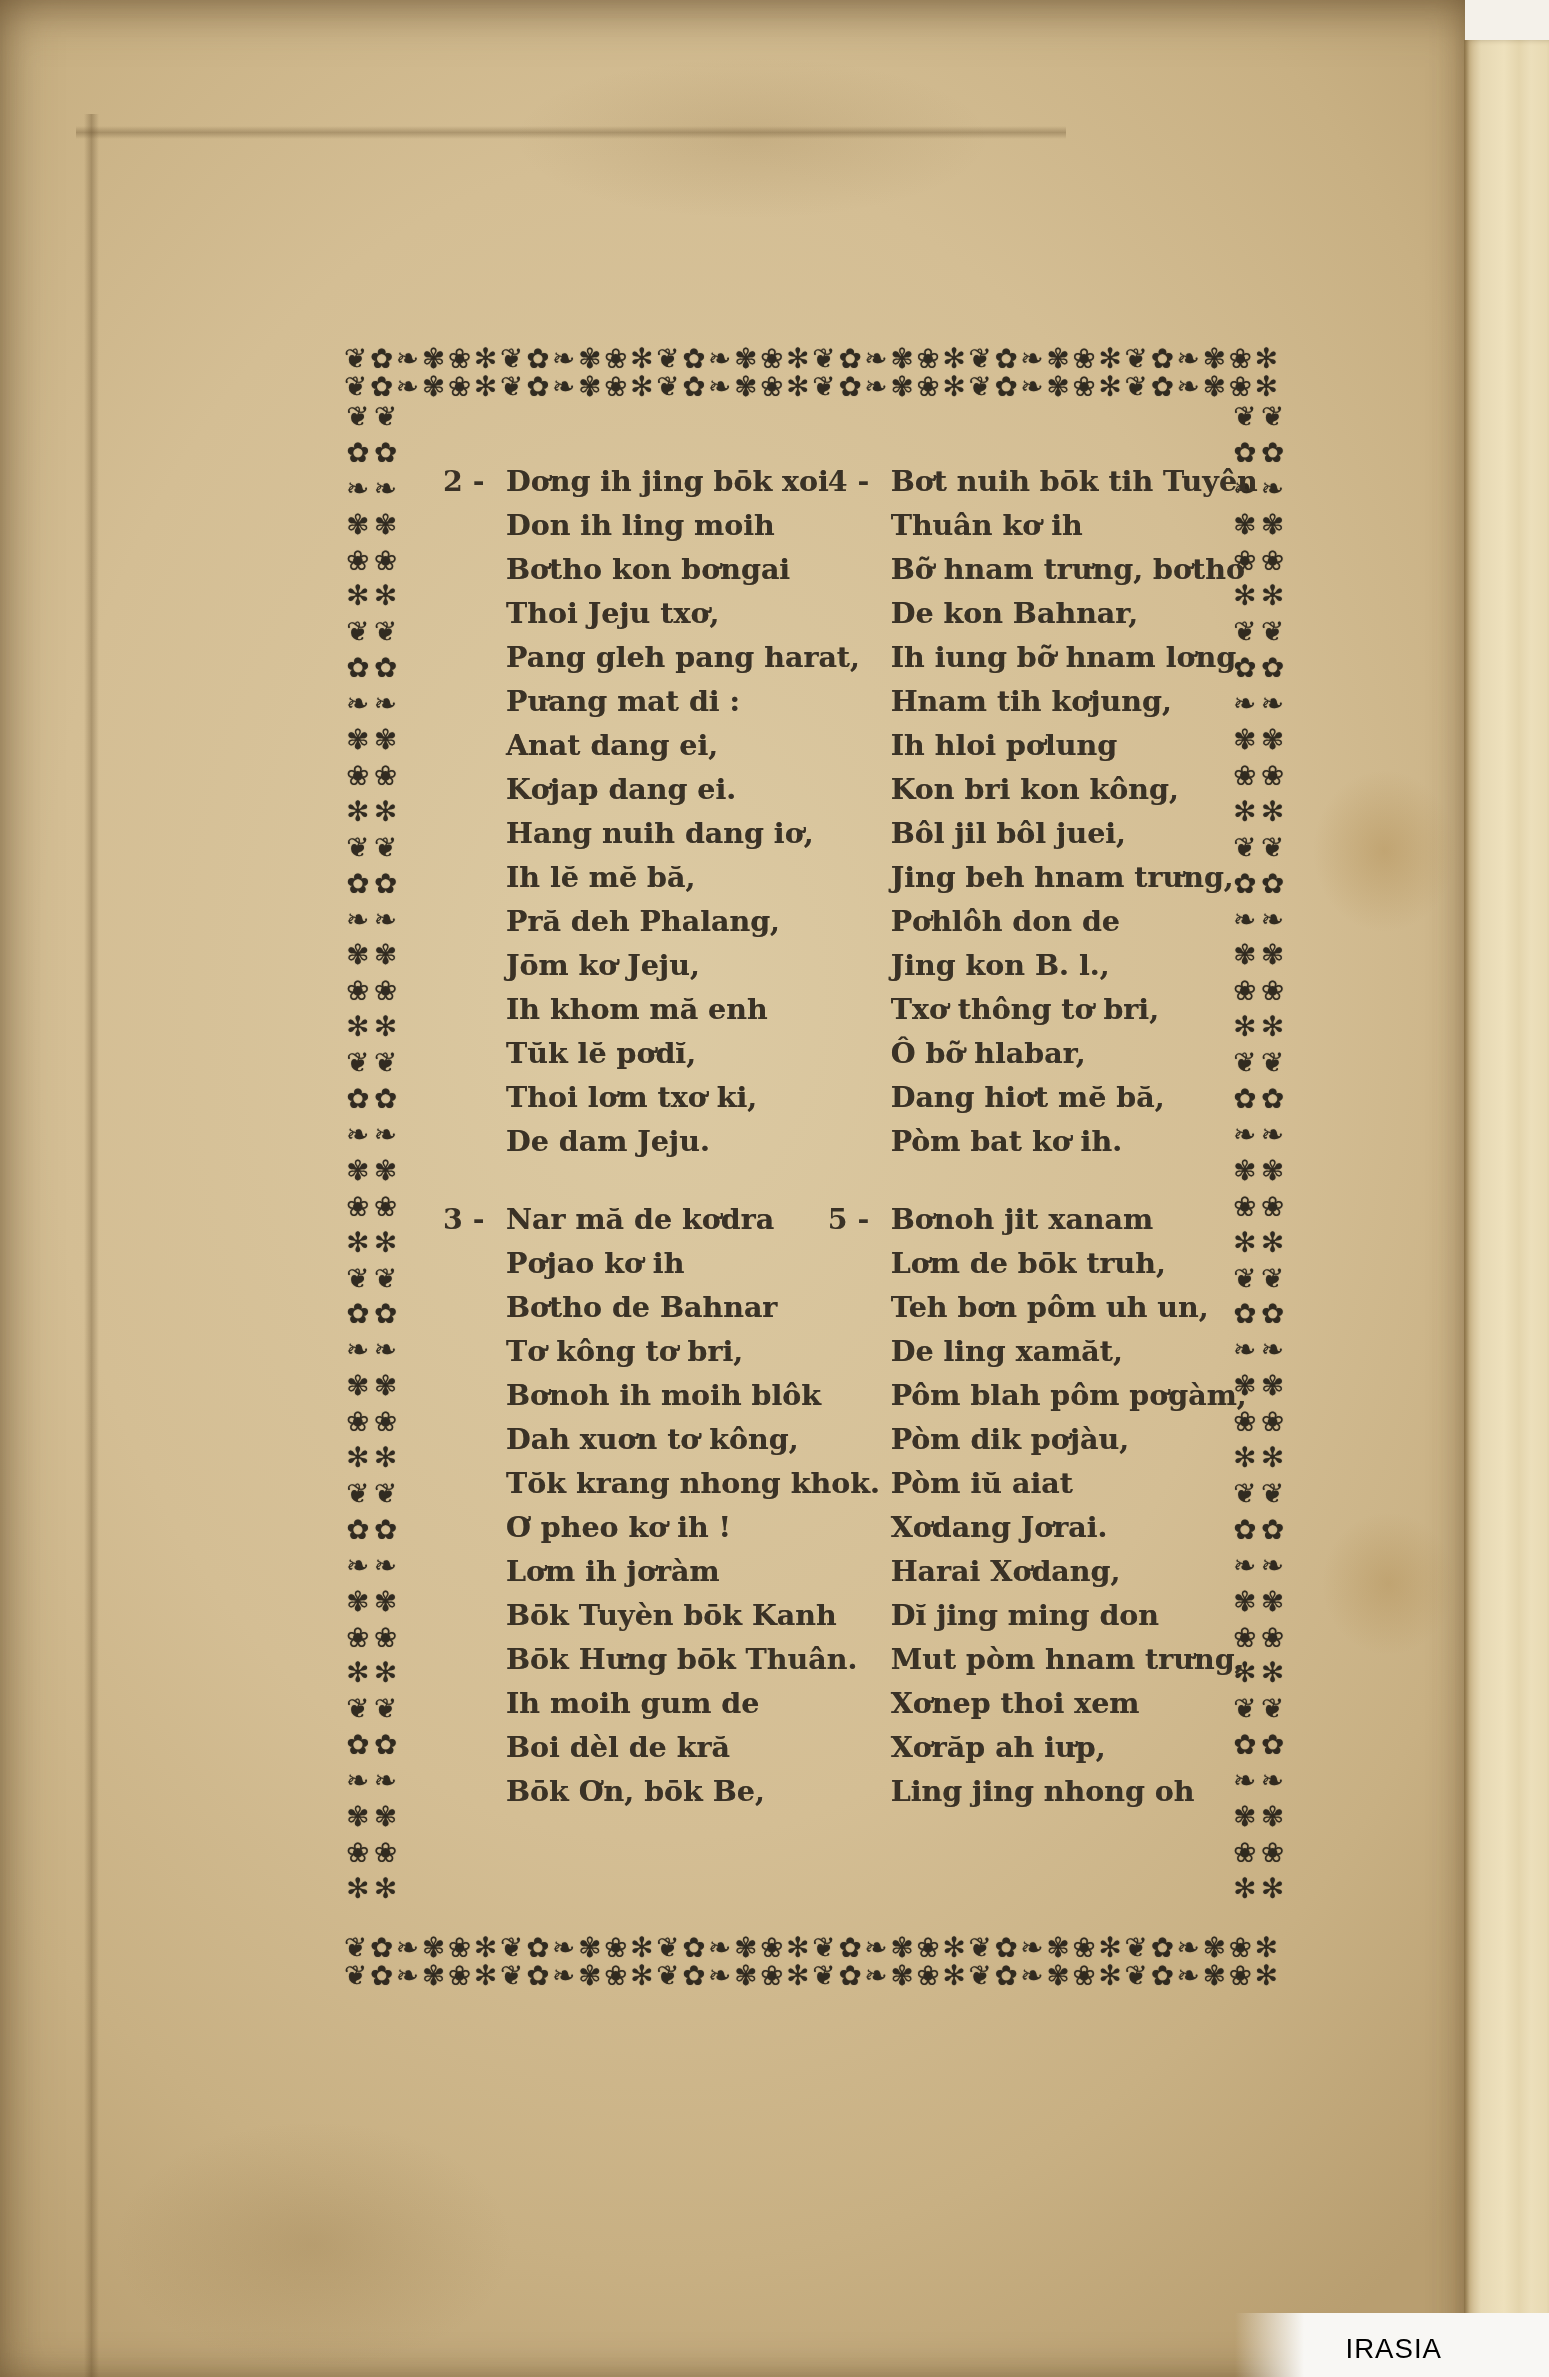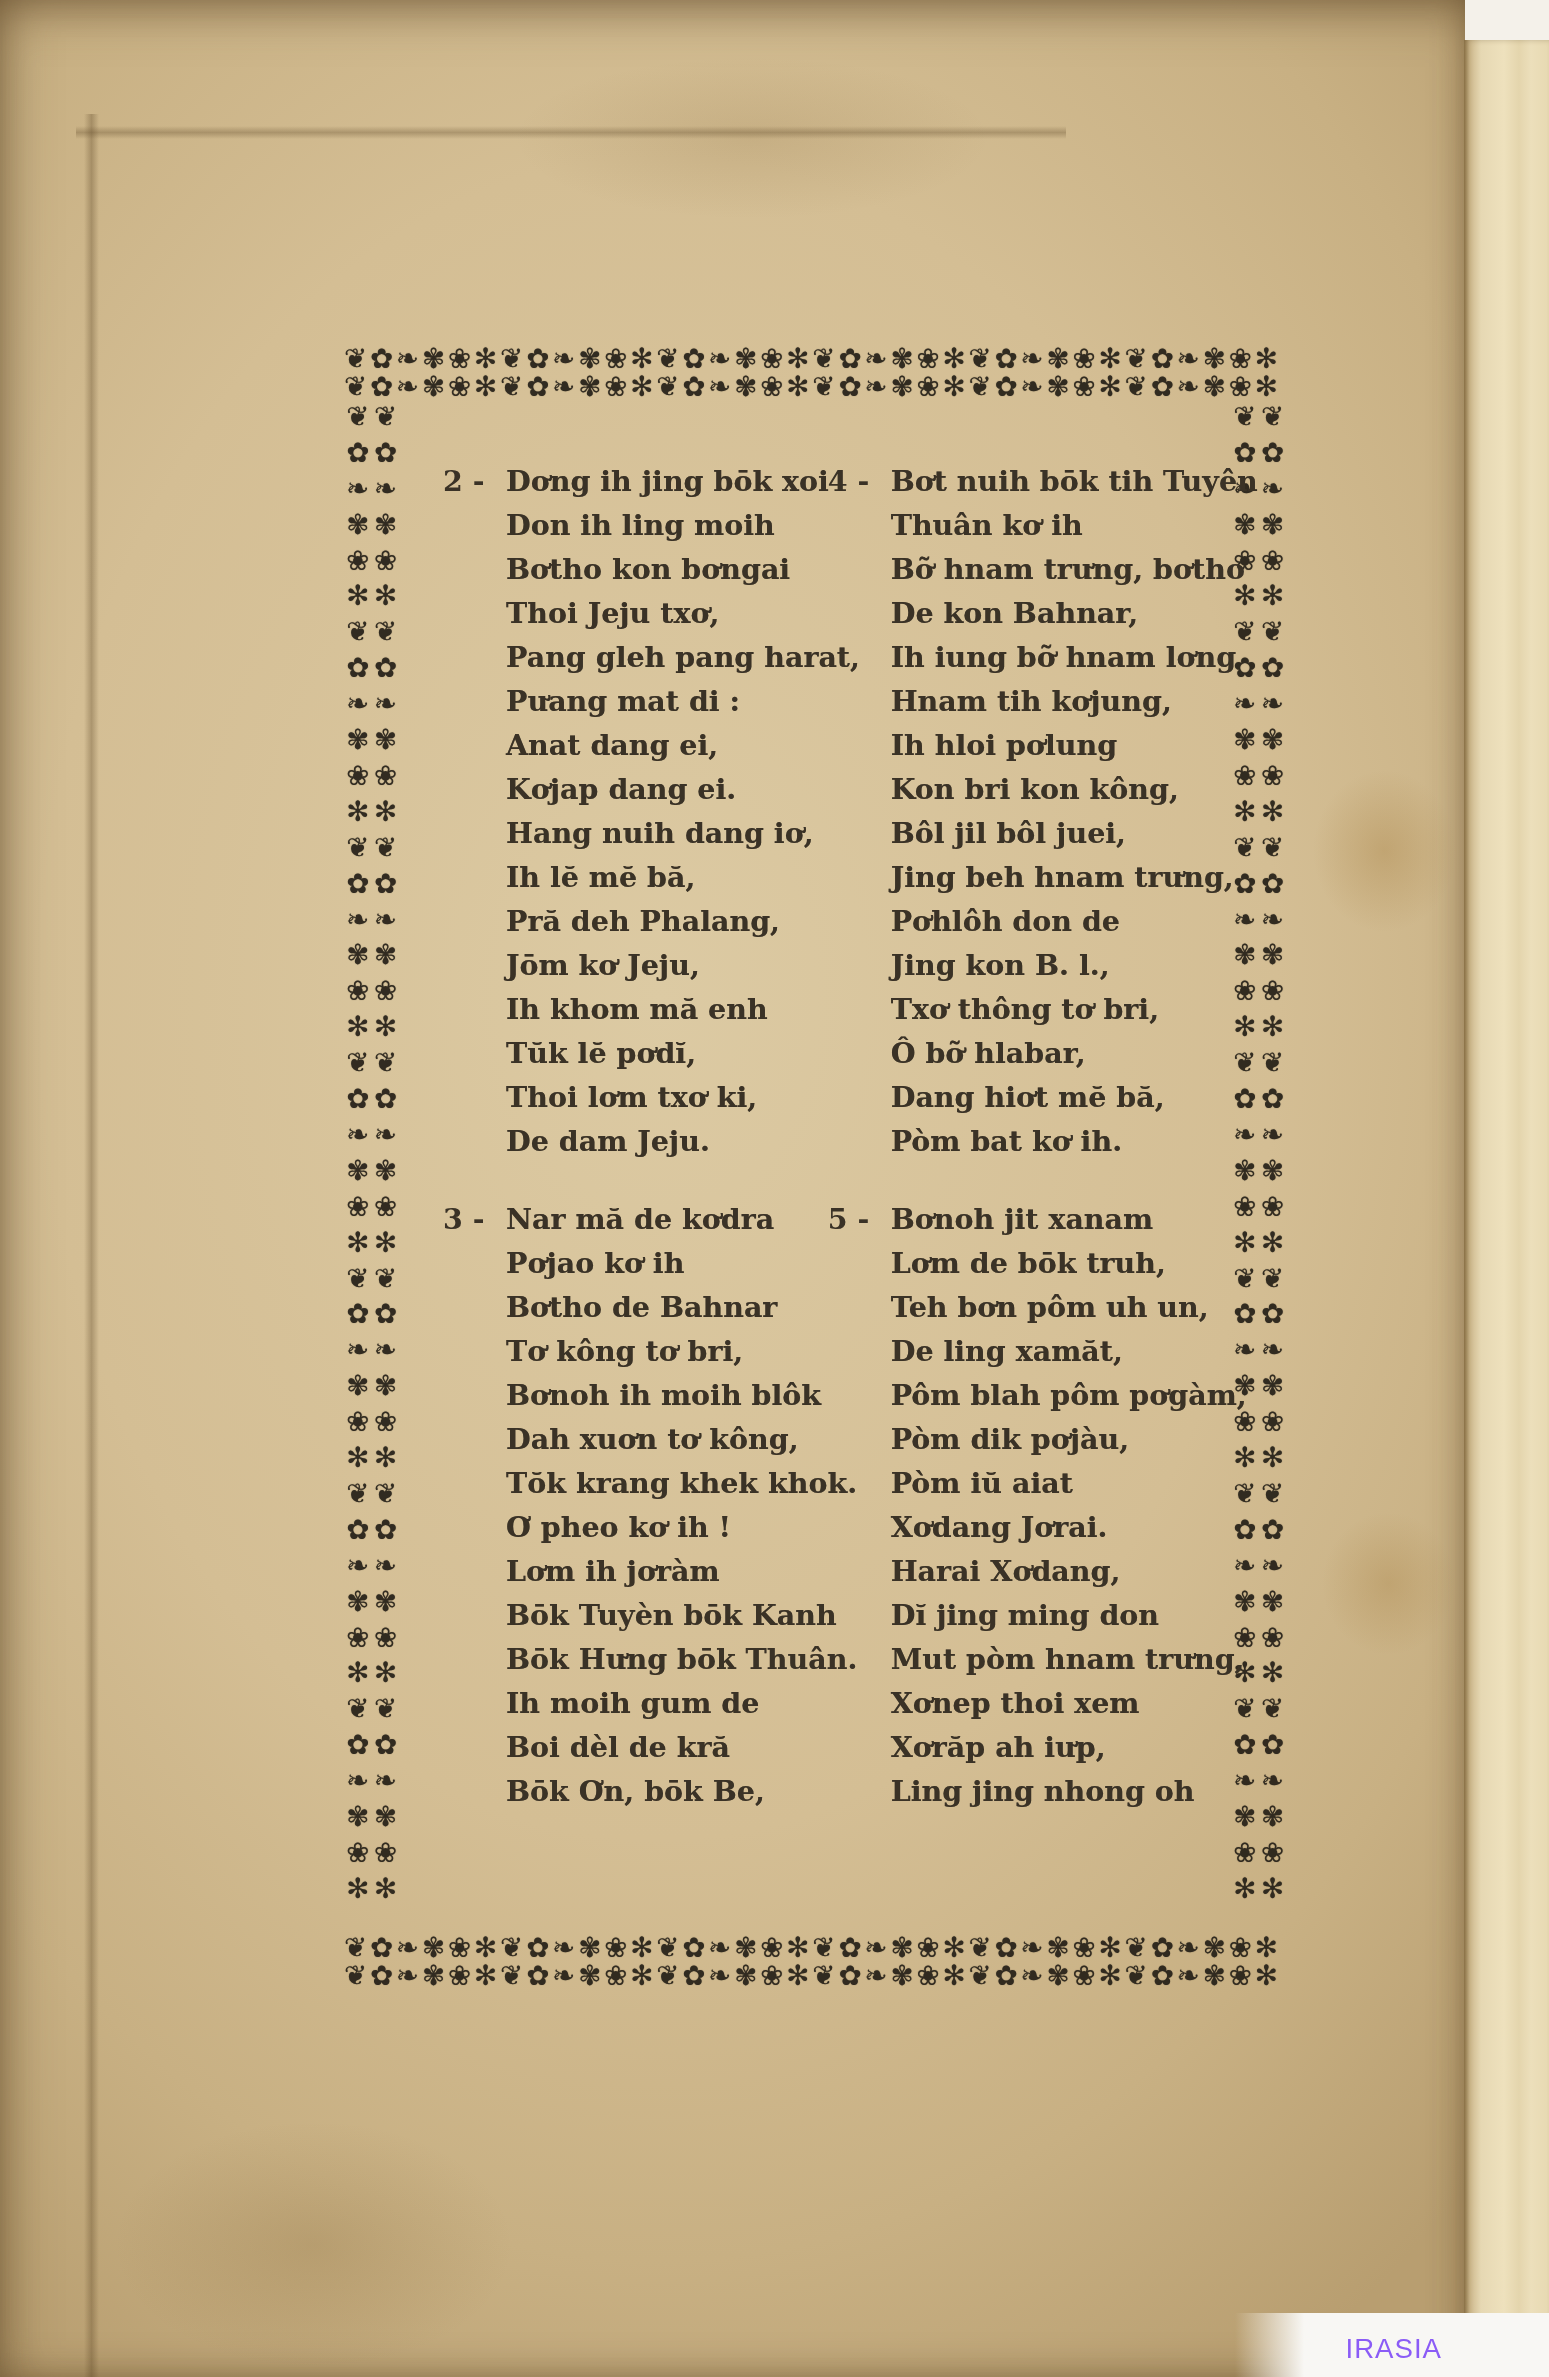--- a/index.html
+++ b/index.html
@@ -86,21 +86,21 @@
   }
 
   
   .corner-white{
     position:absolute;right:0;bottom:0;width:314px;height:65px;
     background:linear-gradient(90deg, rgba(248,247,244,0) 0%, #f8f7f4 22%);
   }
   .watermark{
     position:absolute;right:107px;bottom:13.3px;
     font-family:"Liberation Sans","DejaVu Sans",sans-serif;
-    font-size:27.6px;color:#8b5cf6;letter-spacing:1px;
+    font-size:27.6px;color:#000000;letter-spacing:1px;
   }
 </style>
 </head>
 <body>
 
 <div class="scan">
 
   <div class="page">
     <div class="stain stain-1"></div>
     <div class="stain stain-2"></div>
@@ -140,21 +140,21 @@
             </div>
             <div class="stanza">
               <div class="stanza-num">3 -</div>
               <div class="lines">
                 <p>Nar mă de kơdra</p>
                 <p>Pơjao kơ ih</p>
                 <p>Bơtho de Bahnar</p>
                 <p>Tơ kông tơ bri,</p>
                 <p>Bơnoh ih moih blôk</p>
                 <p>Dah xuơn tơ kông,</p>
-                <p>Tŏk krang khek khok.</p>
+                <p>Tŏk krang nhong khok.</p>
                 <p>Ơ pheo kơ ih !</p>
                 <p>Lơm ih jơràm</p>
                 <p>Bōk Tuyèn bōk Kanh</p>
                 <p>Bōk Hưng bōk Thuân.</p>
                 <p>Ih moih gum de</p>
                 <p>Boi dèl de kră</p>
                 <p>Bōk Ơn, bōk Be,</p>
               </div>
             </div>
           </div>

